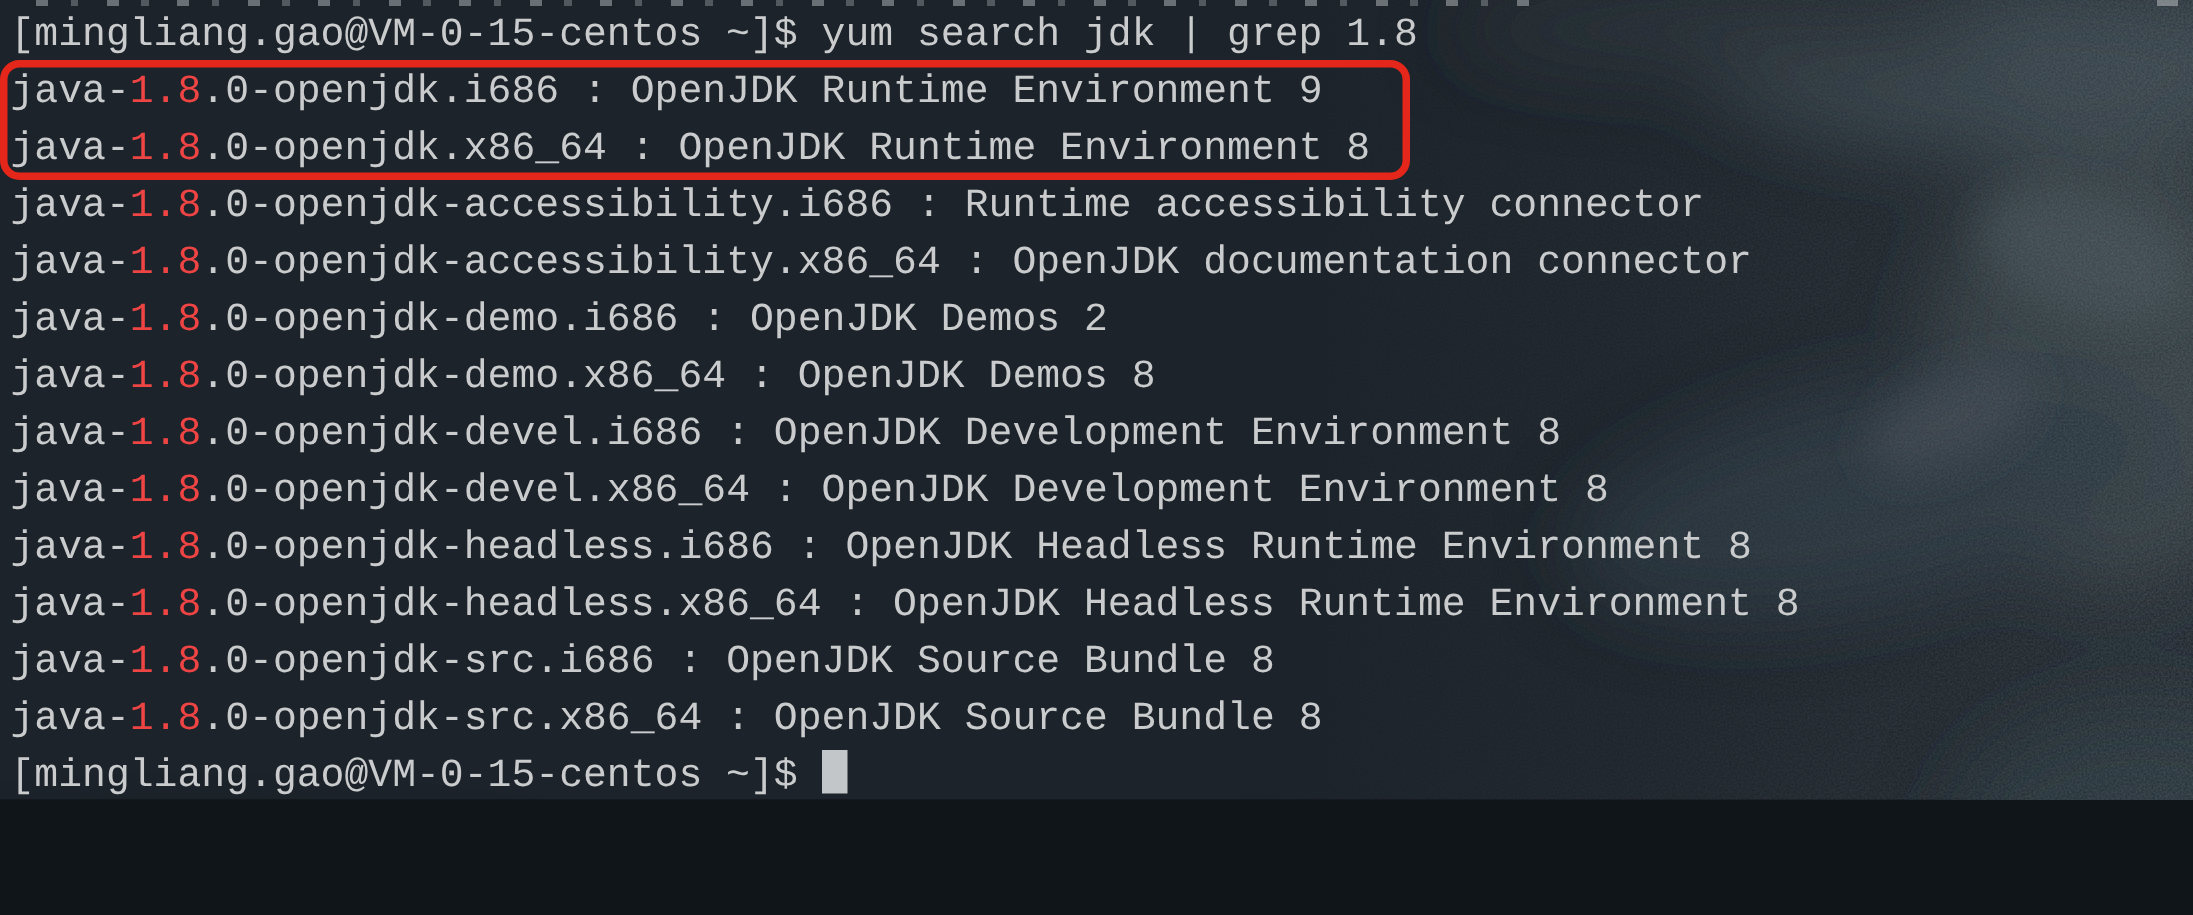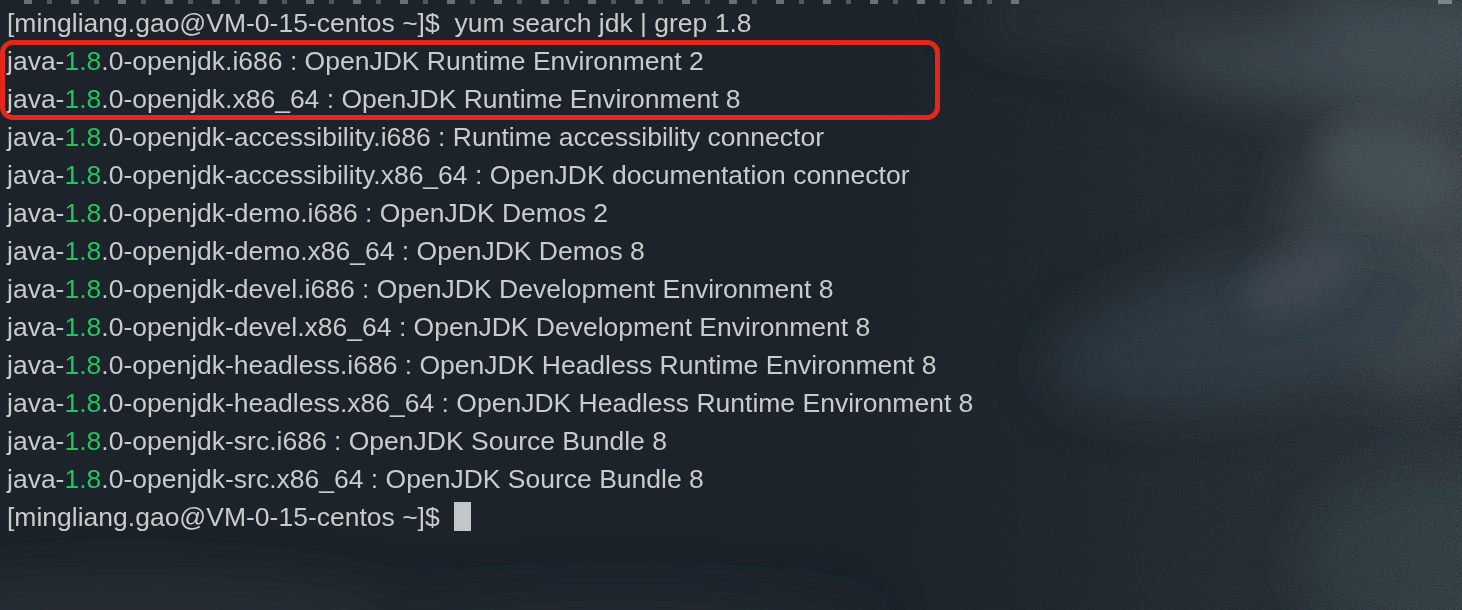--- a/index.html
+++ b/index.html
@@ -1,22 +1,22 @@
 <!DOCTYPE html>
 <html><head>
 <meta charset="utf-8">
 <style>
   html, body { margin: 0; padding: 0; background: #10151a; }
   #screen {
     position: relative;
     width: 1462px;
-    height: 610px;
+    height: 533px;
     overflow: hidden;
     background: #1c232a;
-    font-family: Liberation Sans, sans-serif;
+    font-family: Liberation Mono, monospace;
   }
   #wallpaper {
     position: absolute;
     left: 0; top: 0;
     z-index: 0;
   }
   #term {
     position: absolute;
     left: 0; top: 4px;
     z-index: 2;
@@ -24,21 +24,21 @@
   }
   .line {
     white-space: pre;
     height: 38px;
     line-height: 38px;
     padding-left: 7px;
     font-size: 26.5px;
     color: #c9cbcc;
     letter-spacing: 0;
   }
-  .hl { color: #22c55e; }
+  .hl { color: #ef4444; }
   .cmd { margin-left: 1ch; }
   #cursor {
     display: inline-block;
     width: 17px;
     height: 29px;
     margin-left: 1ch;
     background: #c2c6c8;
     vertical-align: -5px;
   }
   
@@ -126,21 +126,21 @@
 
   <div id="clipped-prev-line"></div>
   <div id="clipped-prev-line-right"></div>
 
   <div id="annotation-box"></div>
 
   <div id="term">
 
     <div class="line"><span>[mingliang.gao@VM-0-15-centos ~]$</span><span class="cmd">yum search jdk | grep 1.8</span></div>
 
-    <div class="line"><span>java-</span><span class="hl">1.8</span><span>.0-openjdk.i686 : OpenJDK Runtime Environment 2</span></div>
+    <div class="line"><span>java-</span><span class="hl">1.8</span><span>.0-openjdk.i686 : OpenJDK Runtime Environment 9</span></div>
 
     <div class="line"><span>java-</span><span class="hl">1.8</span><span>.0-openjdk.x86_64 : OpenJDK Runtime Environment 8</span></div>
 
     <div class="line"><span>java-</span><span class="hl">1.8</span><span>.0-openjdk-accessibility.i686 : Runtime accessibility connector</span></div>
 
     <div class="line"><span>java-</span><span class="hl">1.8</span><span>.0-openjdk-accessibility.x86_64 : OpenJDK documentation connector</span></div>
 
     <div class="line"><span>java-</span><span class="hl">1.8</span><span>.0-openjdk-demo.i686 : OpenJDK Demos 2</span></div>
 
     <div class="line"><span>java-</span><span class="hl">1.8</span><span>.0-openjdk-demo.x86_64 : OpenJDK Demos 8</span></div>

